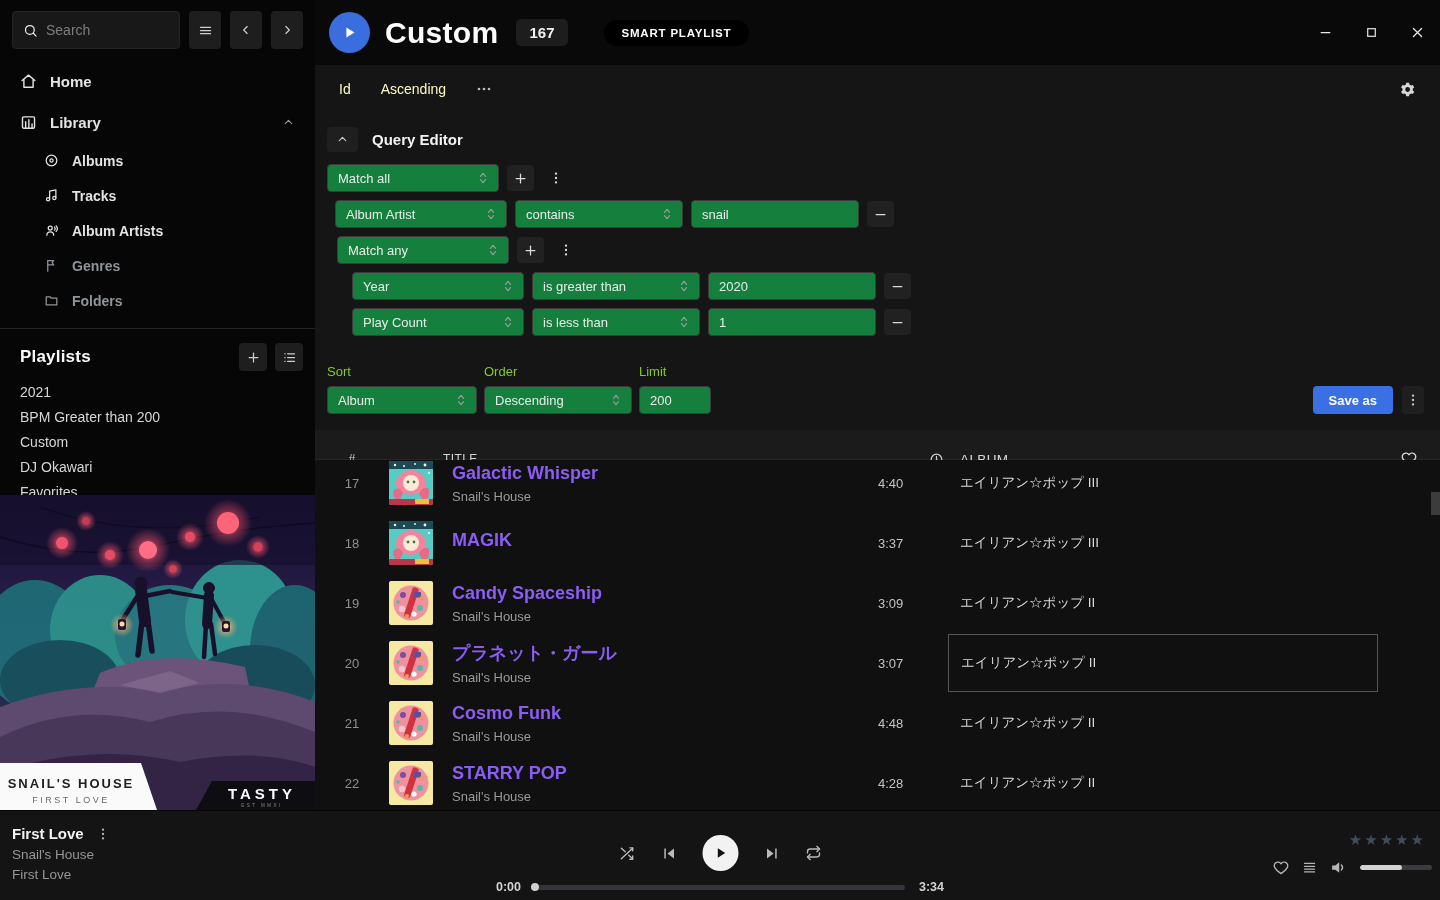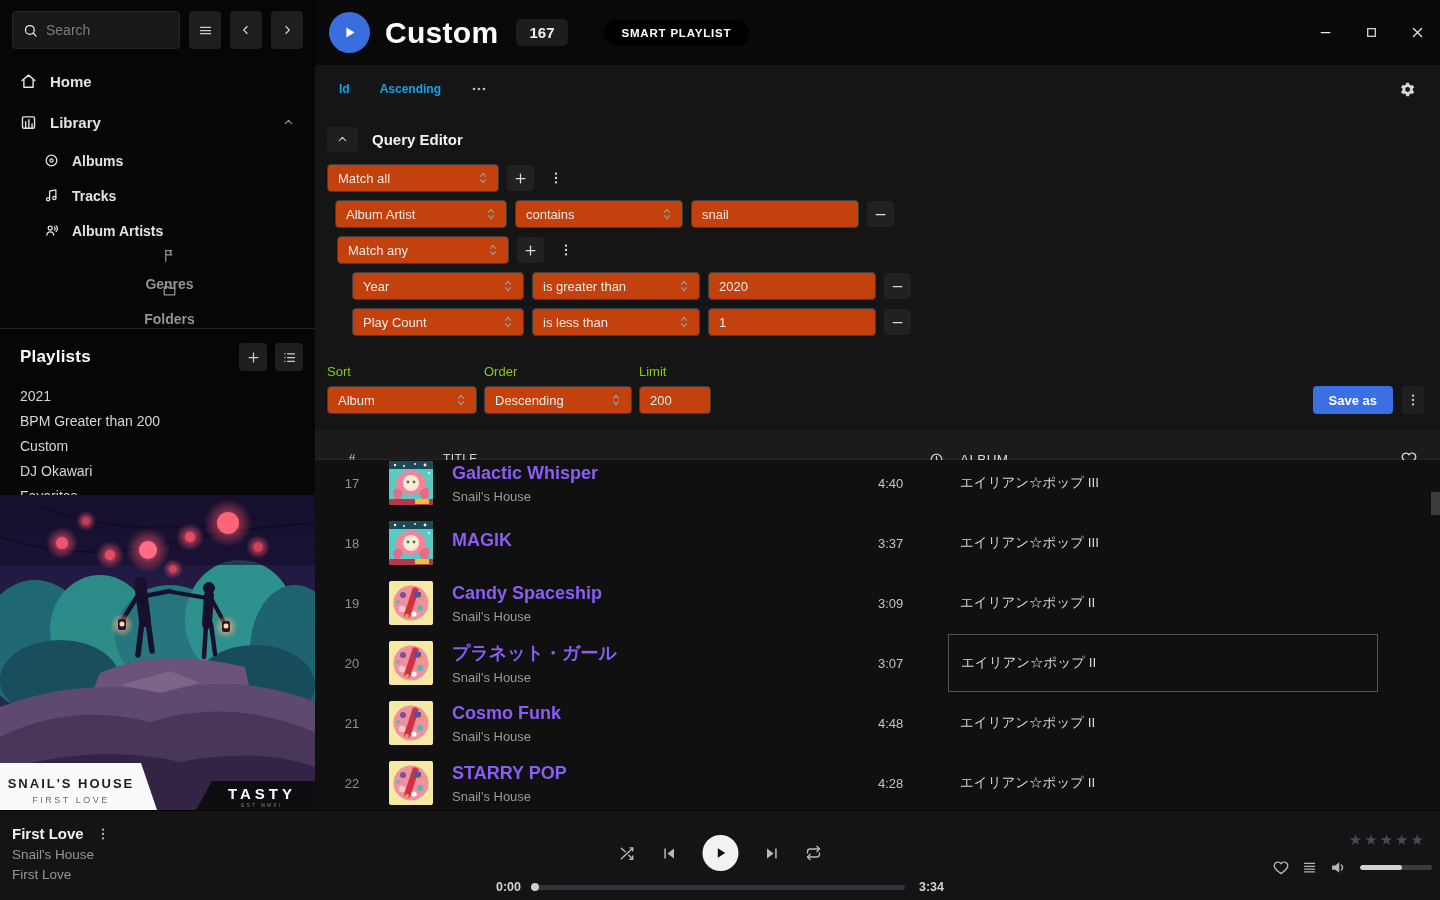--- a/index.html
+++ b/index.html
@@ -16,54 +16,54 @@
                       font-family:"Liberation Sans", sans-serif; }
   .search-box input::placeholder { color:#7d7d7d; }
   .sq-btn { width:32px; height:38px; background:#1e1e1e; border-radius:4px; display:flex; align-items:center;
             justify-content:center; color:#cfcfcf; flex:none; cursor:pointer; }
   .icon { display:inline-flex; align-items:center; justify-content:center; }
   .icon svg { display:block; }
   .side-item { height:37px; display:flex; align-items:center; gap:13px; padding:0 20px; font-size:15px;
                font-weight:700; color:#e3e3e3; cursor:pointer; }
   .side-item .chev { margin-left:auto; color:#9a9a9a; }
   .sub-list .side-item { height:35px; padding-left:44px; font-size:14px; }
-  .sub-list .side-item.dim { color:#8f959b;flex-direction:column; }
+  .sub-list .side-item.dim { color:#8f959b; }
   .side-divider { height:1px; background:#242424; margin:10px 0 8px 0; }
   .pl-head { display:flex; align-items:center; padding:6px 12px 8px 20px; }
   .pl-head .pl-title { font-size:17px; font-weight:800; color:#fafafa; letter-spacing:.2px; }
   .pl-head .btns { margin-left:auto; display:flex; gap:8px; }
   .pl-head .sq-btn { width:28px; height:28px; }
-  .pl-item { height:25px; display:flex; align-items:flex-end; padding:0 20px; font-size:14px; color:#d6d6d6; cursor:pointer; }
+  .pl-item { height:25px; display:flex; align-items:center; padding:0 20px; font-size:14px; color:#d6d6d6; cursor:pointer; }
   .album-art { position:absolute; left:0; bottom:0; width:315px; height:315px; }
 
   
   .main { grid-row:1; grid-column:2; background:#151515; display:flex; flex-direction:column; overflow:hidden; }
   .head-band { height:65px; background:#090909; display:flex; align-items:center; padding:0 0 0 14px; flex:none; }
   .play-big { width:41px; height:41px; border-radius:50%; background:#3a6ddd; display:flex; align-items:center;
               justify-content:center; color:#fff; cursor:pointer; flex:none; }
   .page-title { font-size:30px; font-weight:800; color:#fdfdfd; margin-left:15px; letter-spacing:.3px; }
   .count-badge { margin-left:18px; background:#1d1d1d; border-radius:5px; padding:5px 13px; font-size:15px;
                  font-weight:700; color:#f2f2f2; }
   .smart-pill { margin-left:36px; background:#000; border-radius:999px; padding:7px 18px; font-size:11.5px;
                 font-weight:800; letter-spacing:.8px; color:#fff; }
   .win-controls { margin-left:auto; display:flex; align-items:center; height:100%; }
   .win-btn { width:46px; height:100%; display:flex; align-items:center; justify-content:center; color:#e8e8e8; cursor:pointer; }
 
   .toolbar { height:48px; display:flex; align-items:center; gap:30px; padding:0 24px; flex:none; }
-  .toolbar .tb-item { font-size:12px; font-weight:700; color:#0ea5e9; cursor:pointer; }
+  .toolbar .tb-item { font-size:14px; font-weight:400; color:#fef9c3; cursor:pointer; }
   .toolbar .tb-dots { color:#bdbdbd; cursor:pointer; }
   .toolbar .gear { margin-left:auto; color:#d8d8d8; cursor:pointer; }
 
   .query { padding:14px 16px 0 12px; flex:none; }
   .q-head { display:flex; align-items:center; gap:14px; margin-bottom:12px; }
   .q-collapse { width:31px; height:25px; background:#1f1f1f; border-radius:4px; display:flex; align-items:center;
                 justify-content:center; color:#cfcfcf; cursor:pointer; }
   .q-title { font-size:15px; font-weight:700; color:#f3f3f3; }
   .q-row { display:flex; align-items:center; gap:8px; margin-bottom:8px; }
-  .sel, .inp { height:28px; background:#c2410c; border:1px solid #3c3c3c; border-radius:4px; color:#eaeaea;
+  .sel, .inp { height:28px; background:#15803d; border:1px solid #3c3c3c; border-radius:4px; color:#eaeaea;
                font-size:13px; display:flex; align-items:center; padding:0 10px; cursor:pointer; }
   .sel { justify-content:space-between; }
   .sel .spin { color:#9a9a9a; }
   .inp { cursor:text; }
   .mini-btn { width:27px; height:26px; background:#212121; border-radius:4px; display:flex; align-items:center;
               justify-content:center; color:#dcdcdc; cursor:pointer; flex:none; }
   .w-172{width:172px;} .w-168{width:168px;} .w-150{width:150px;} .w-124{width:148px;} .w-76{width:72px;}
   .ind-1{margin-left:8px;} .ind-2{margin-left:10px;} .ind-3{margin-left:25px;}
 
   .sortrow { display:flex; align-items:flex-end; padding:20px 16px 0 12px; flex:none; }

